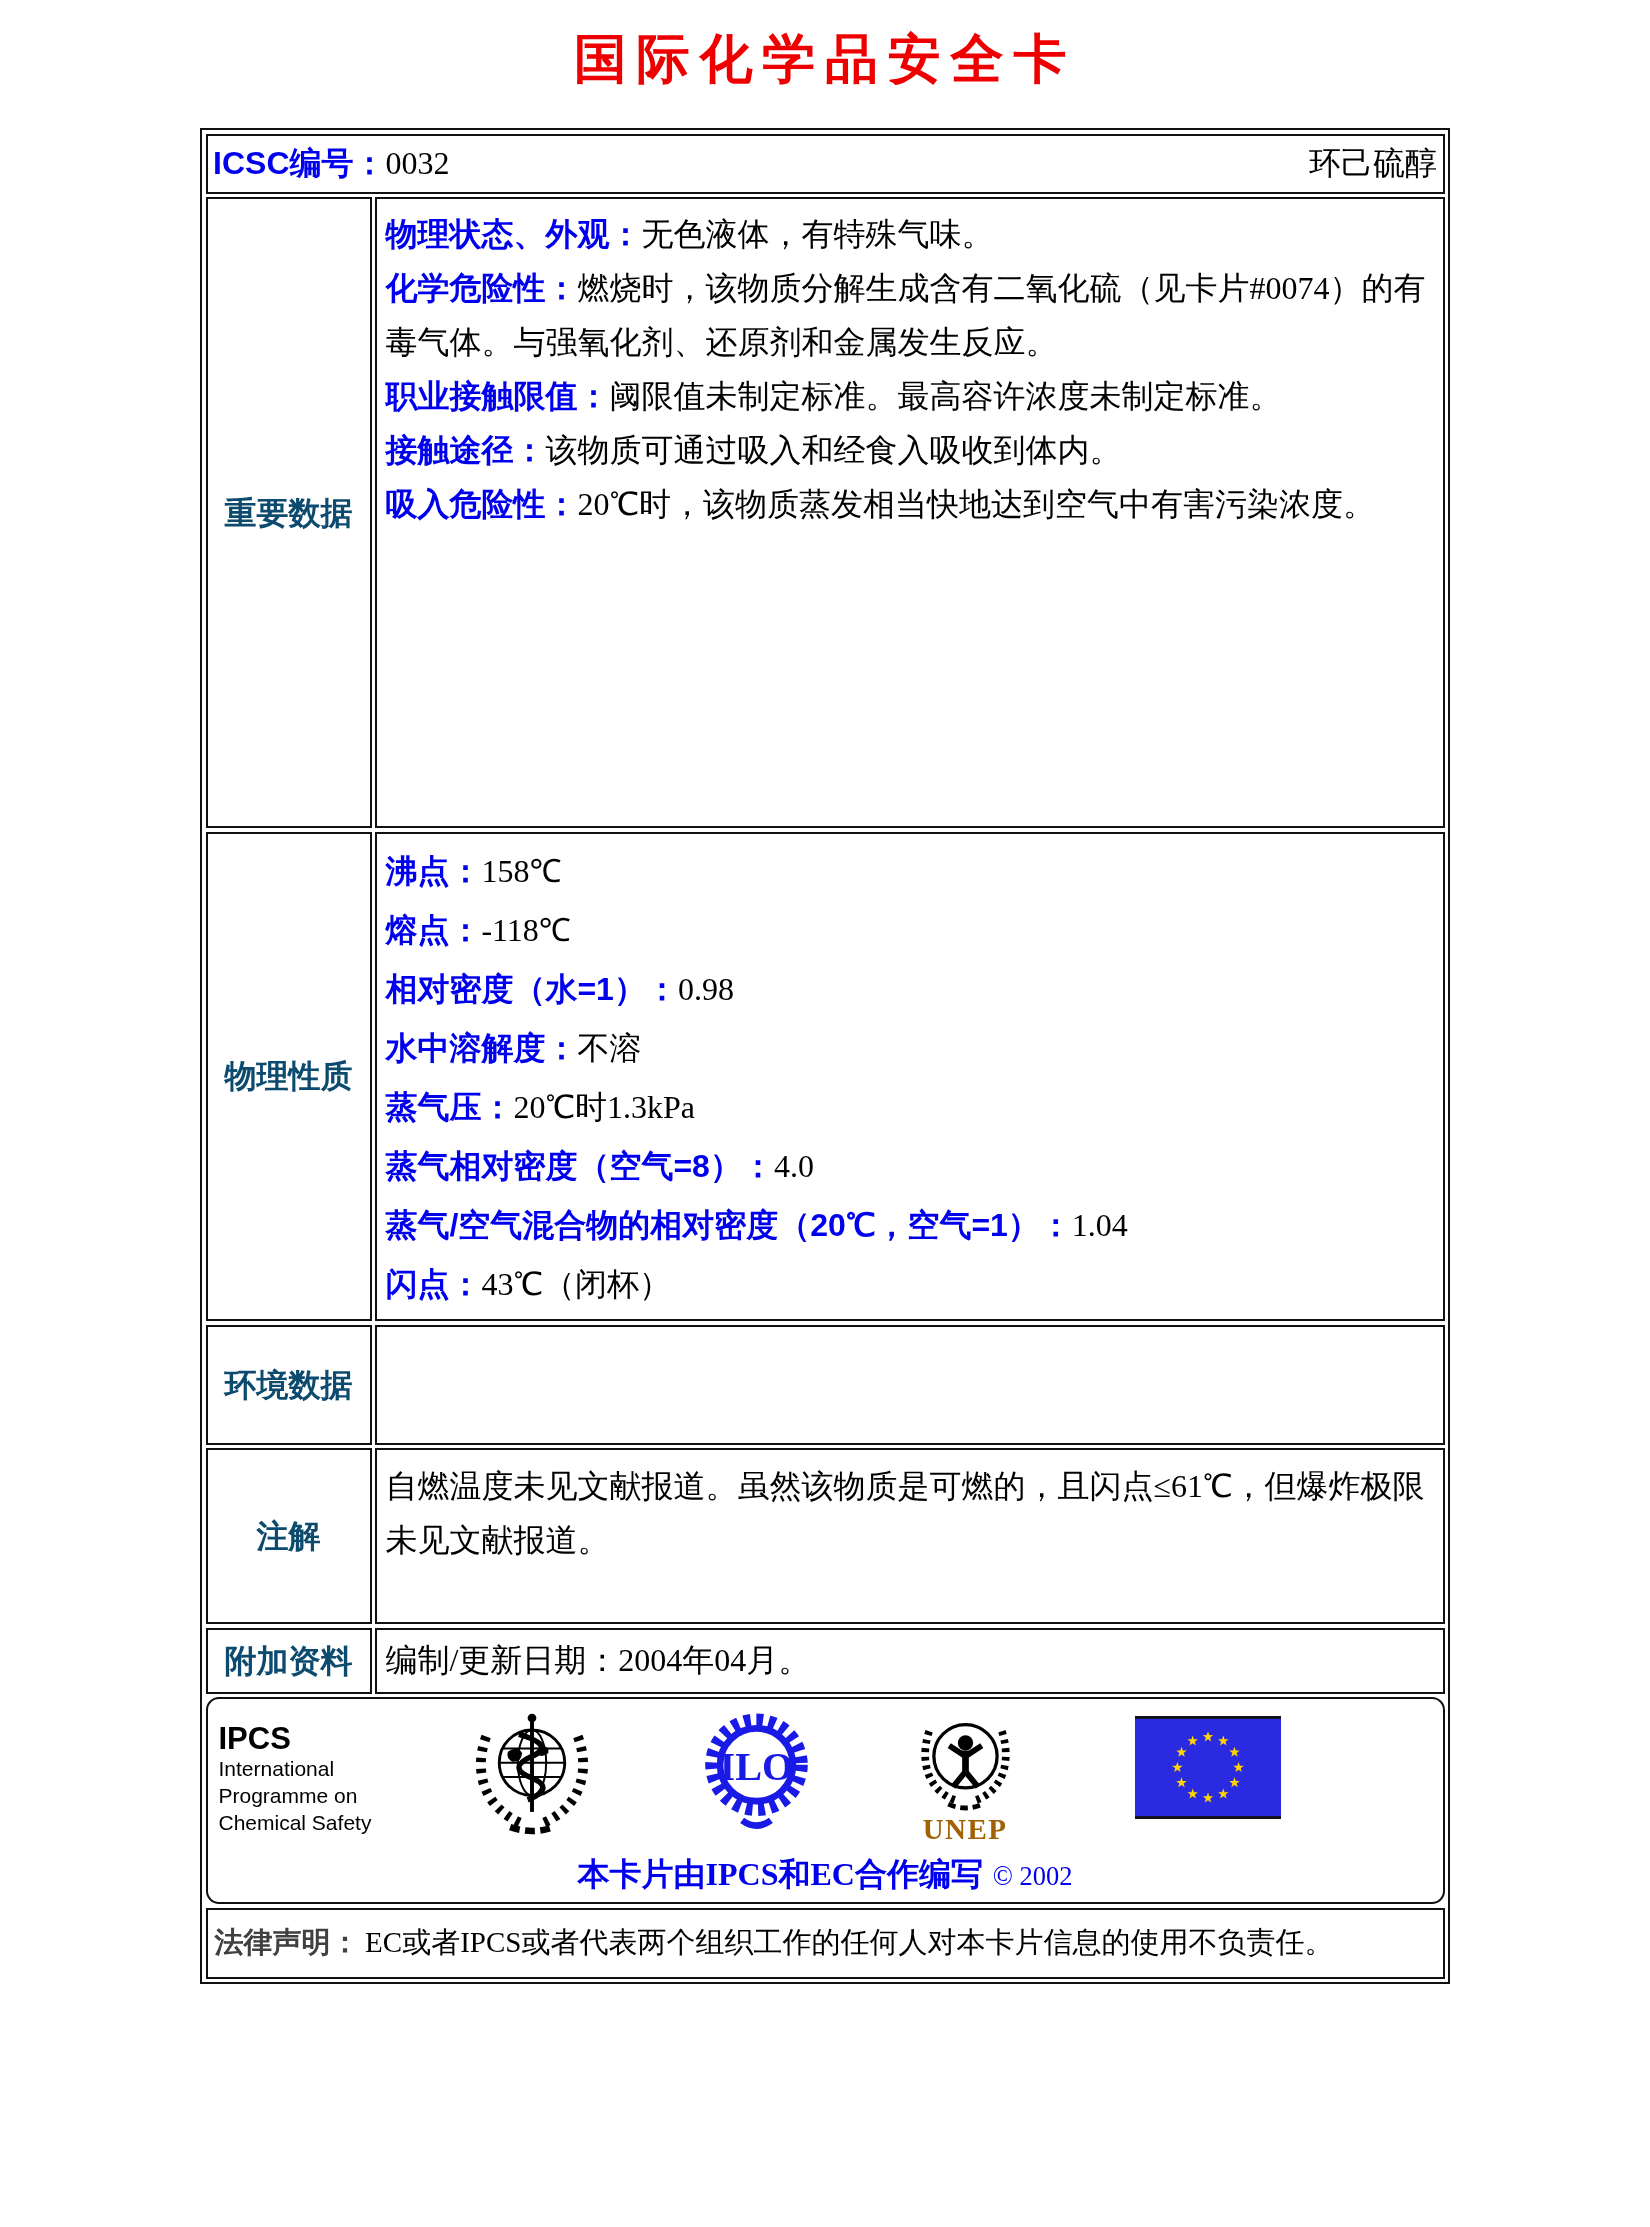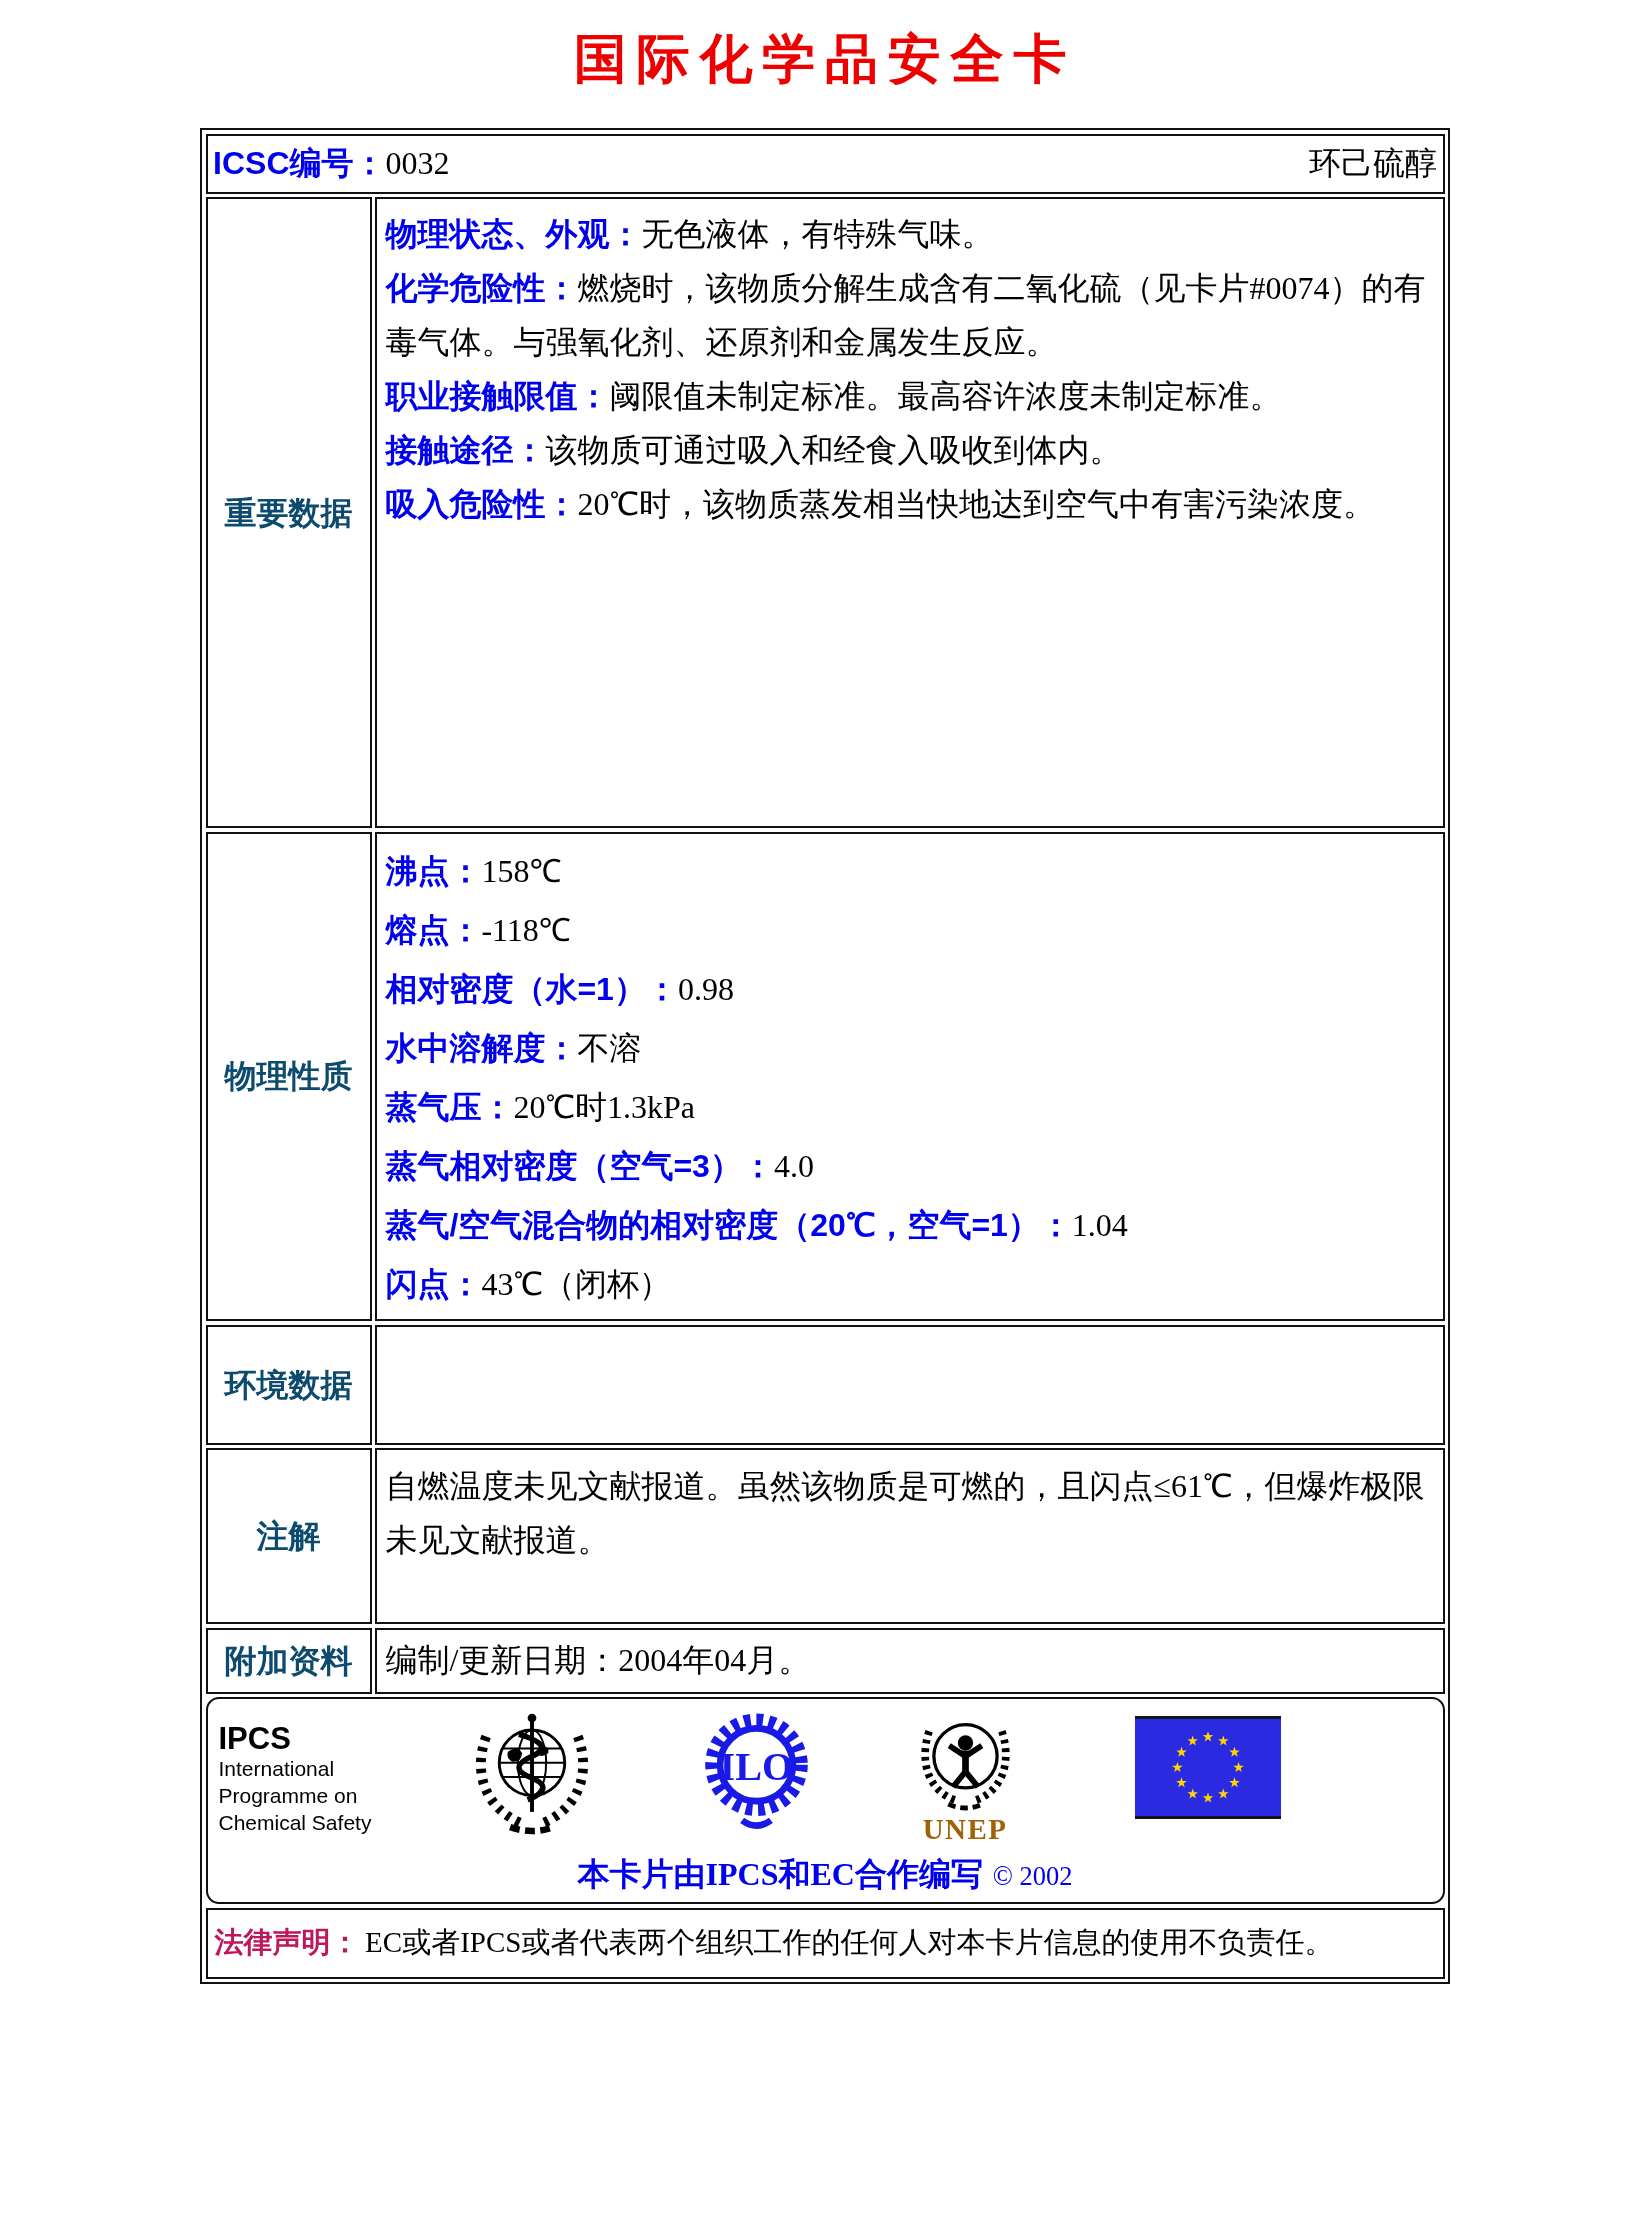--- a/index.html
+++ b/index.html
@@ -86,21 +86,21 @@
   }
   .footer-caption .copyright{
     font-size:26.5px;font-weight:normal;margin-left:9.8px;
   }
   
   .legal-cell{
     flex:1;min-height:71px;display:flex;align-items:center;
     padding:2.8px 7px;font-size:29px;
   }
   .legal-label{
-    font-weight:bold;color:#be185d;
+    font-weight:bold;color:#404040;
     font-family:Liberation Serif, serif;
     margin-right:5.6px;white-space:nowrap;
   }
 </style>
 </head>
 <body>
 
 <div class="page-title">国际化学品安全卡</div>
 
 <div class="doc">
@@ -130,21 +130,21 @@
   <div class="row phys-row">
     <div class="cell label-cell">
       <span class="label-text">物理性质</span>
     </div>
     <div class="cell content-cell">
       <p><span class="blue-key">沸点：</span><span class="black-val">158℃</span></p>
       <p><span class="blue-key">熔点：</span><span class="black-val">-118℃</span></p>
       <p><span class="blue-key">相对密度（水=1）：</span><span class="black-val">0.98</span></p>
       <p><span class="blue-key">水中溶解度：</span><span class="black-val">不溶</span></p>
       <p><span class="blue-key">蒸气压：</span><span class="black-val">20℃时1.3kPa</span></p>
-      <p><span class="blue-key">蒸气相对密度（空气=3）：</span><span class="black-val">4.0</span></p>
+      <p><span class="blue-key">蒸气相对密度（空气=8）：</span><span class="black-val">4.0</span></p>
       <p><span class="blue-key">蒸气/空气混合物的相对密度（20℃，空气=1）：</span><span class="black-val">1.04</span></p>
       <p><span class="blue-key">闪点：</span><span class="black-val">43℃（闭杯）</span></p>
     </div>
   </div>
 
   <div class="row env-row">
     <div class="cell label-cell">
       <span class="label-text">环境数据</span>
     </div>
     <div class="cell content-cell">

